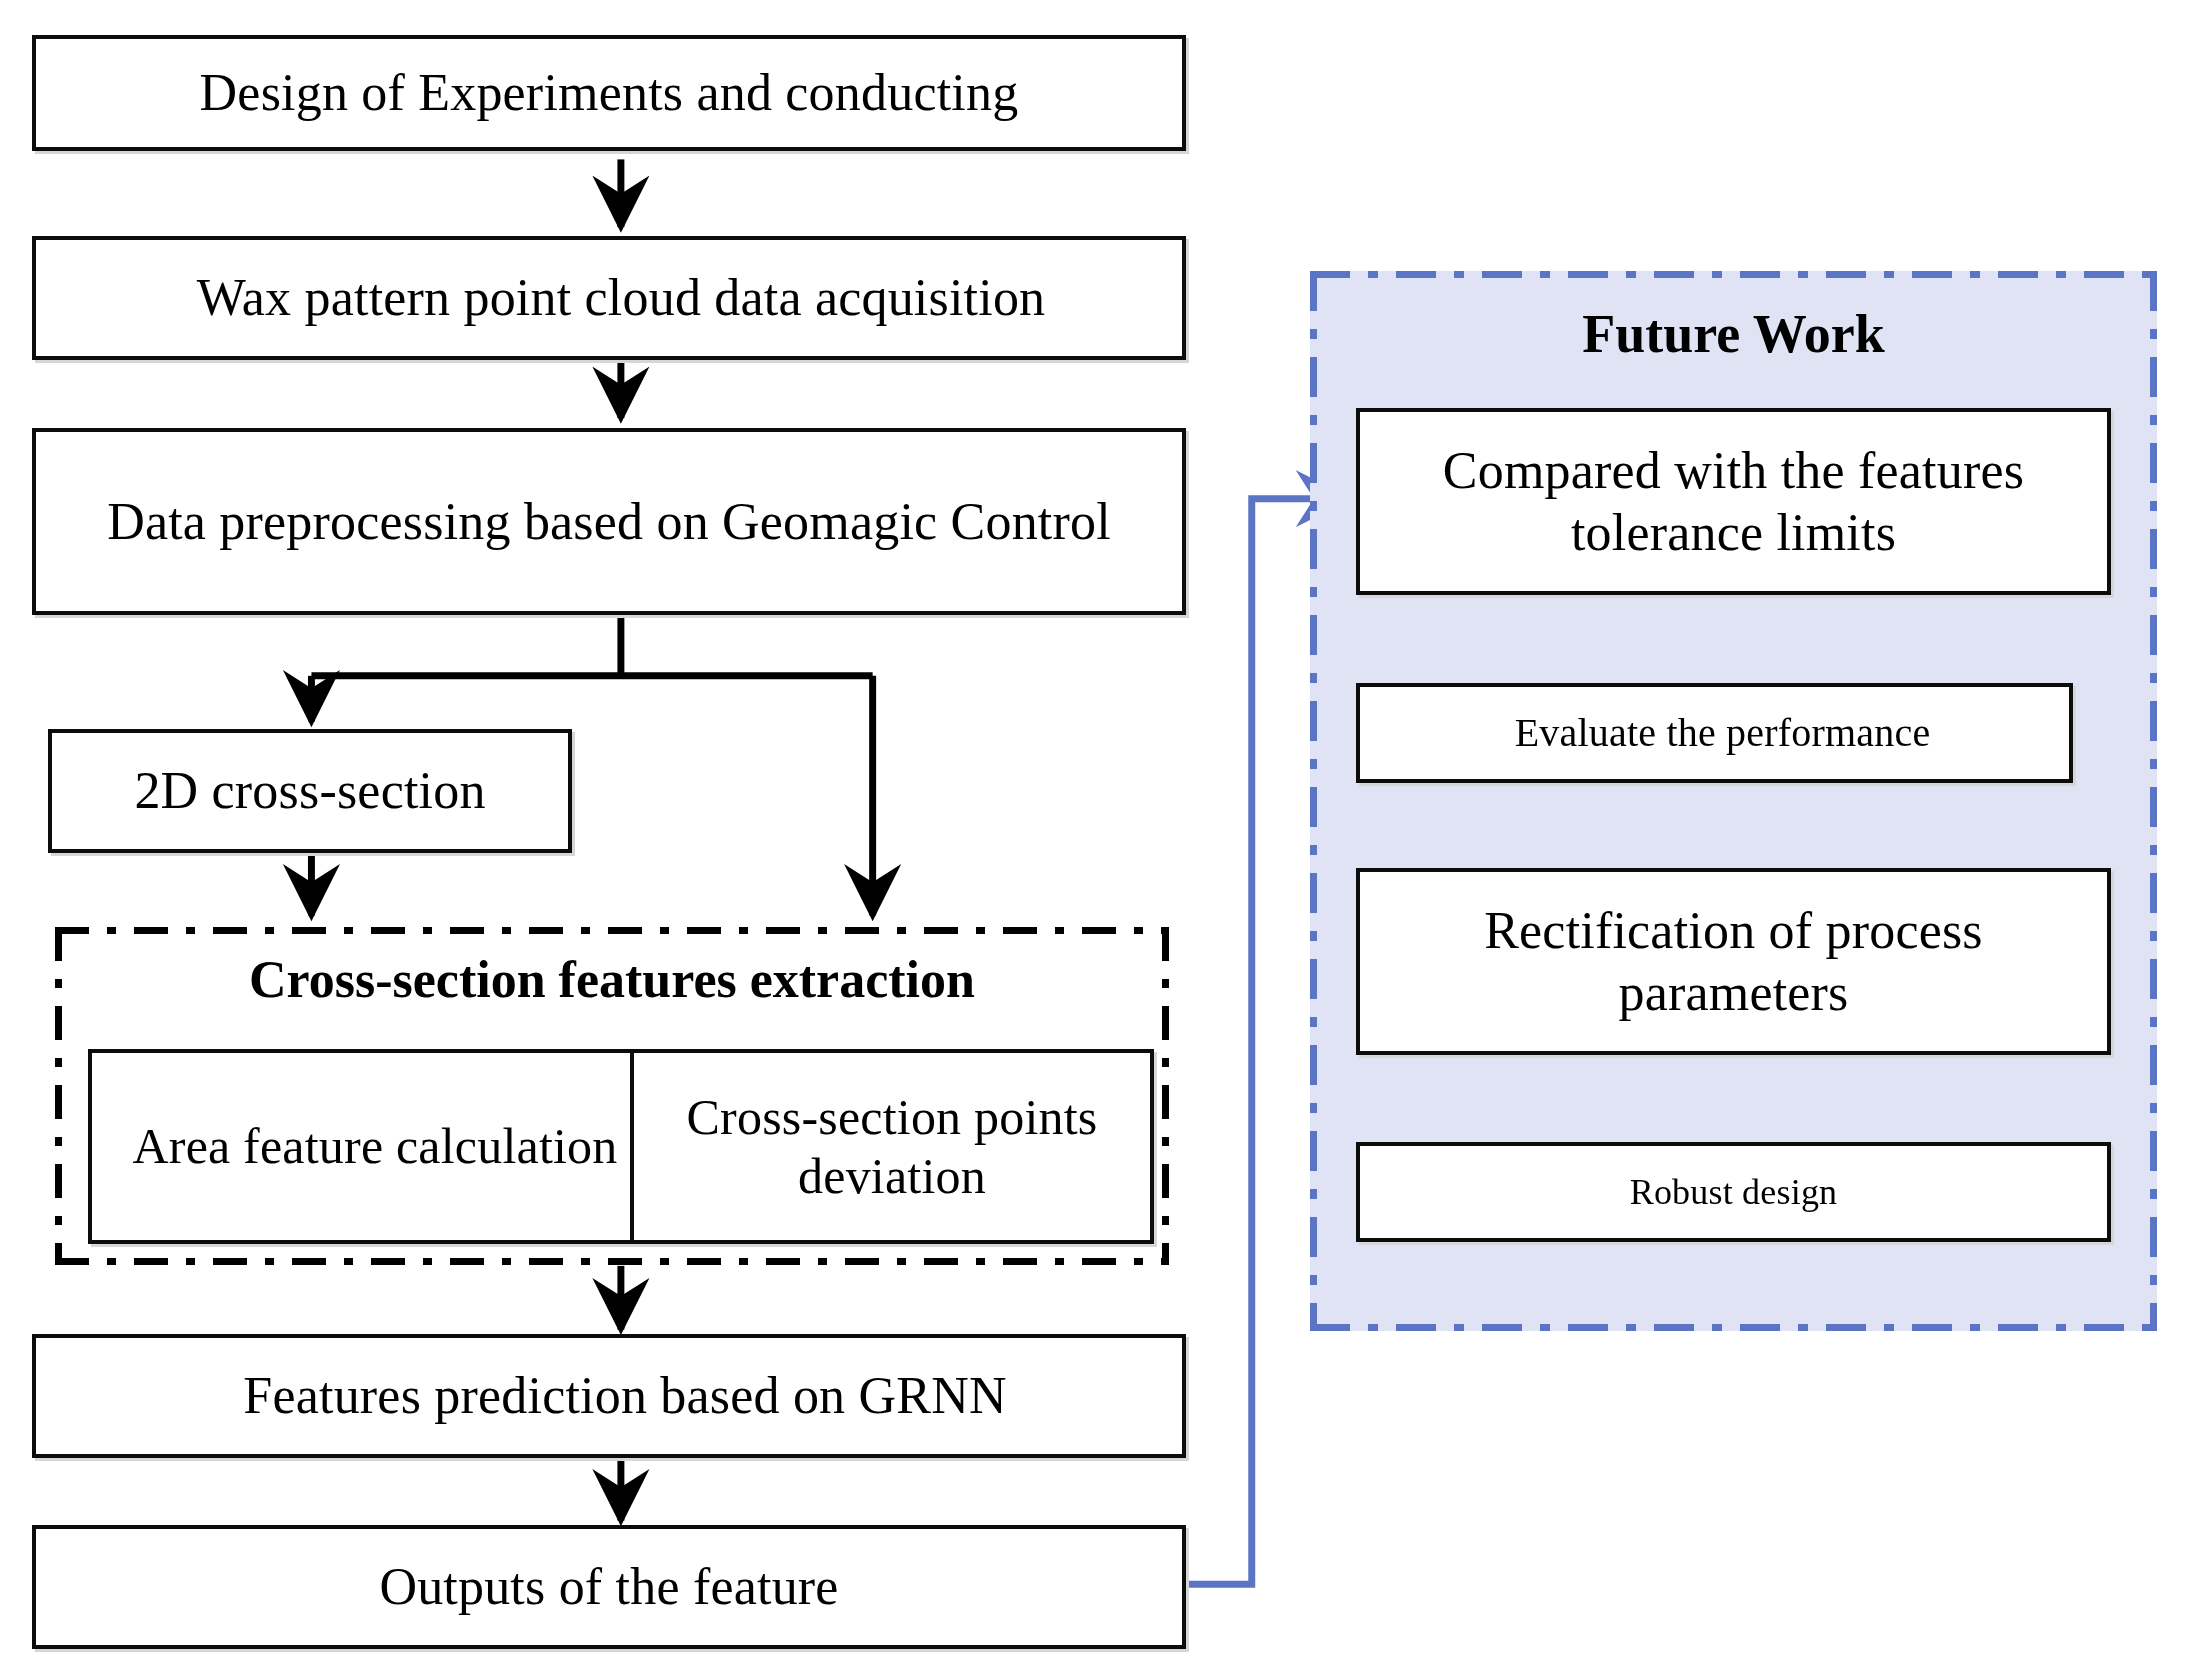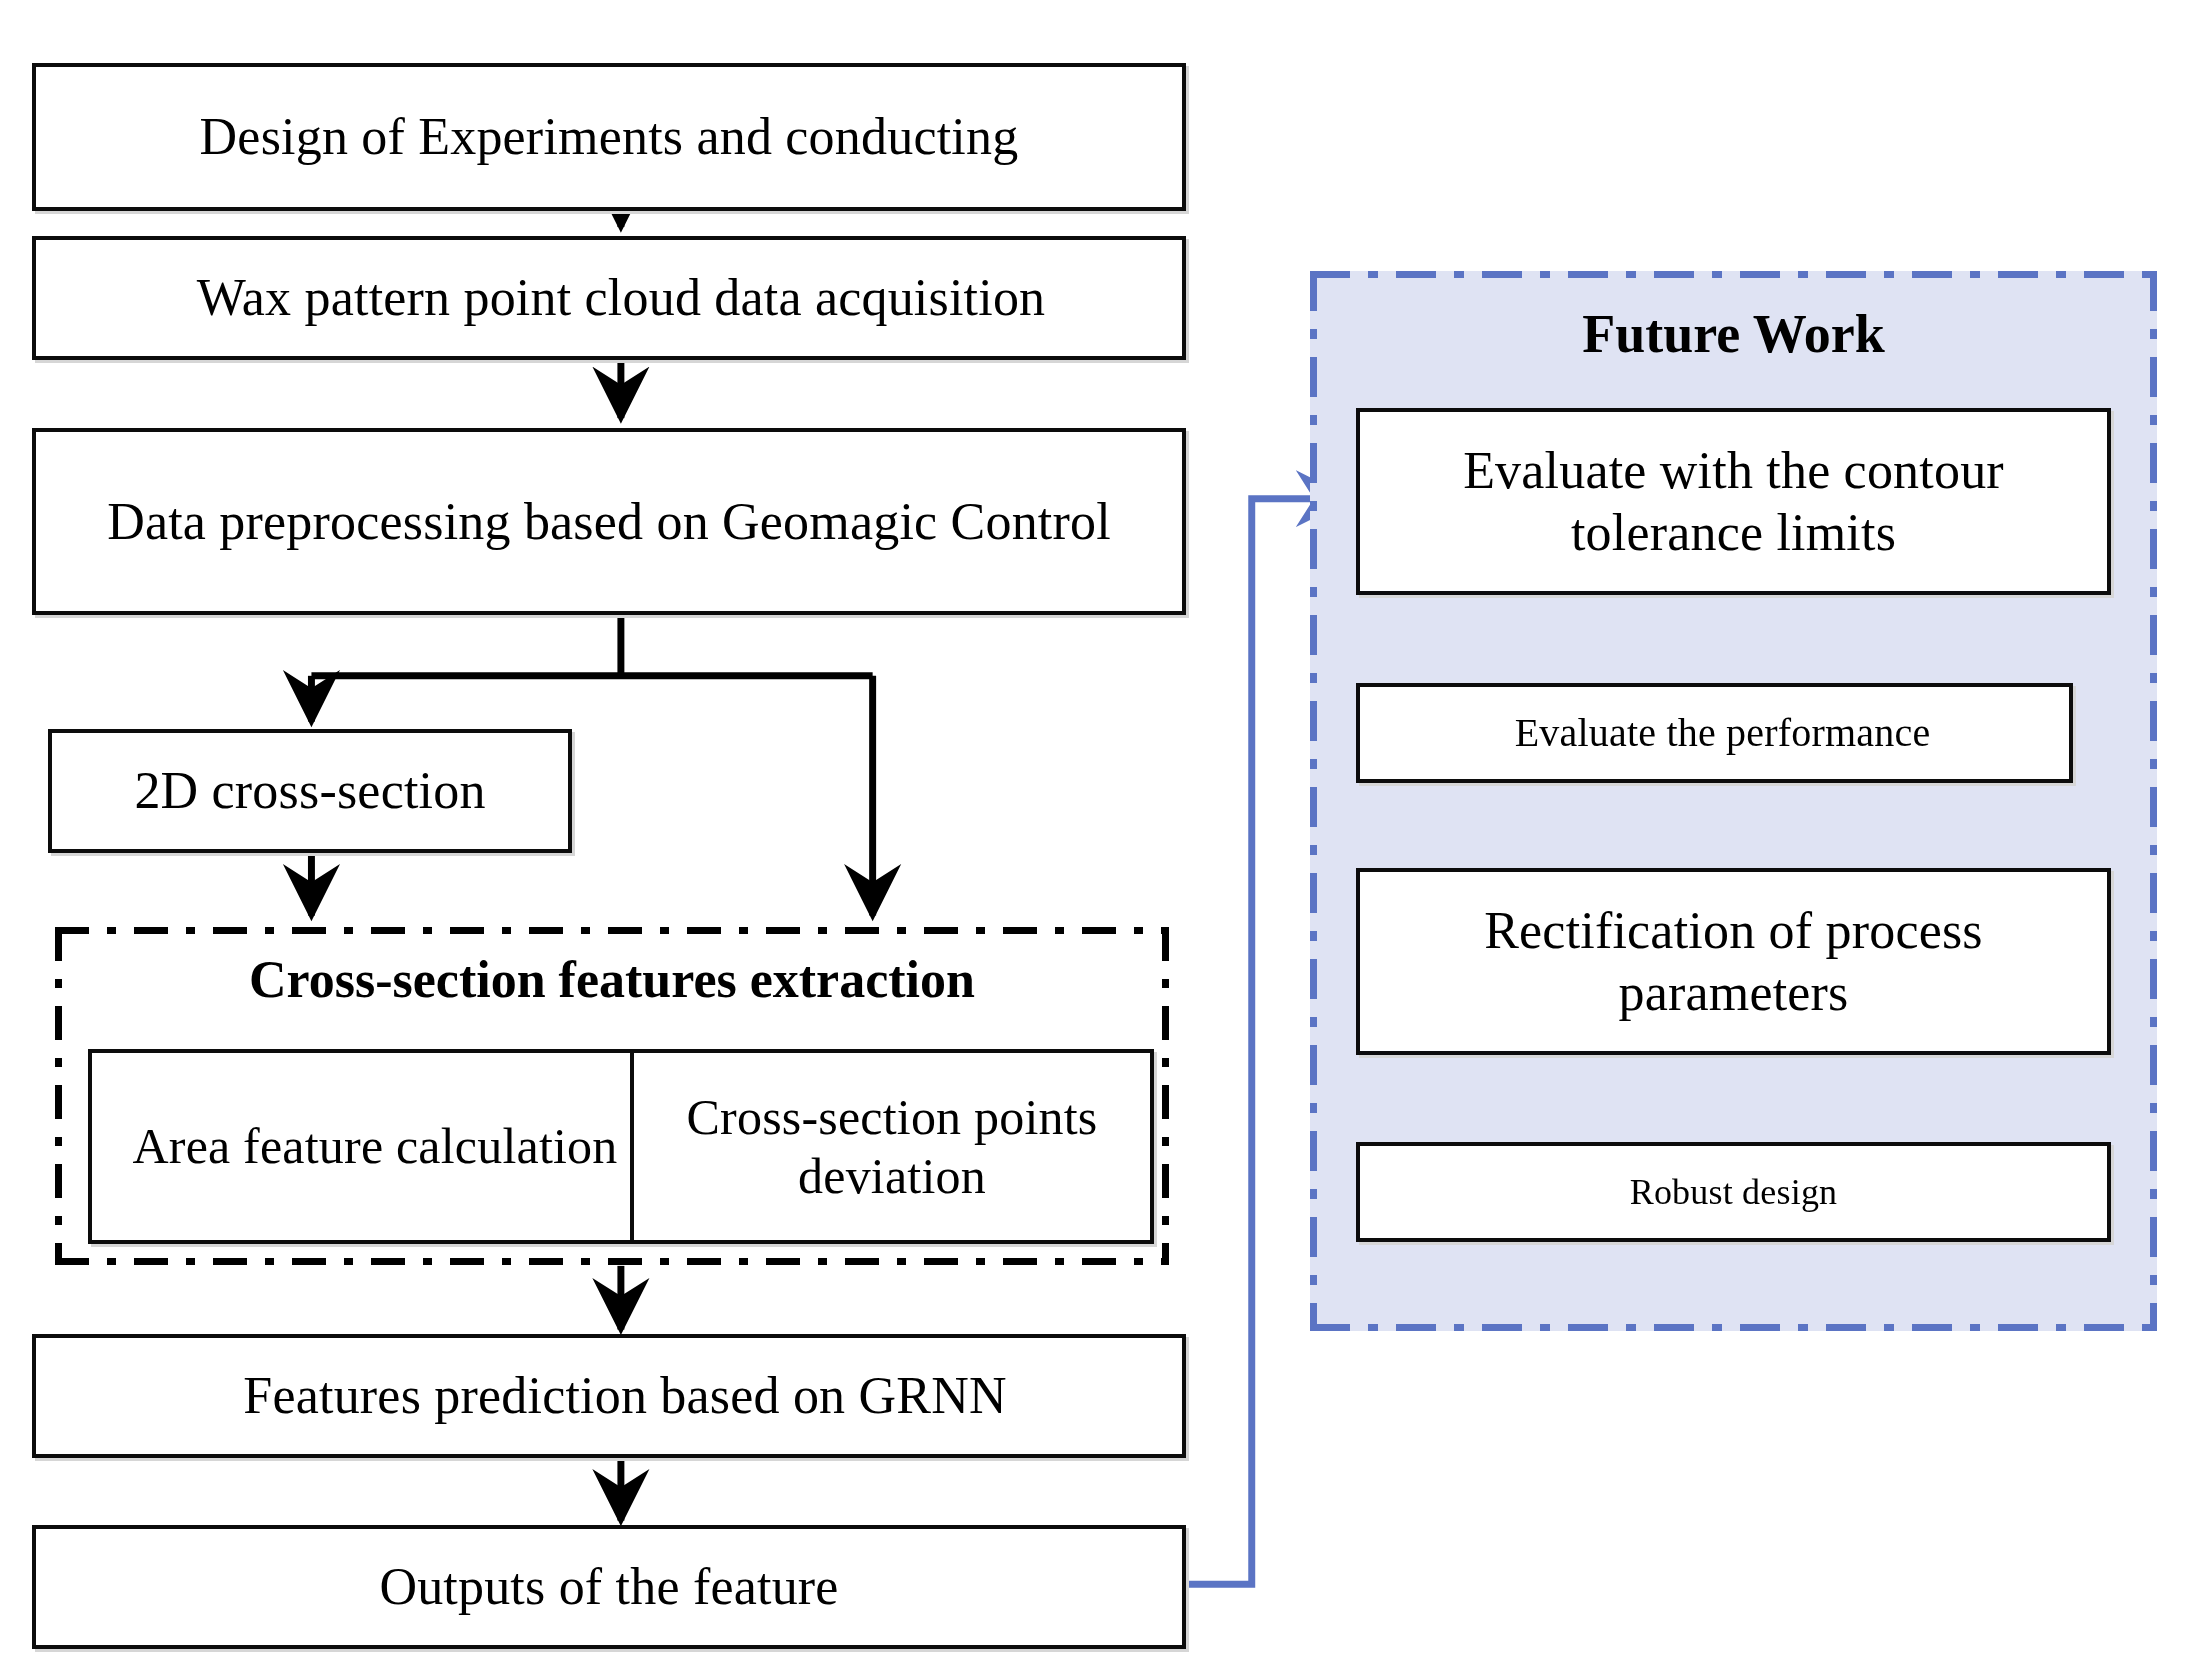--- a/index.html
+++ b/index.html
@@ -147,21 +147,21 @@
     <g stroke="#5b74c4" stroke-width="7" fill="none">
 
       <path d="M1192,1592 L1258,1592 L1258,501 L1354,501" marker-end="url(#ah-blue)"></path>
 
       <line x1="1742" y1="598" x2="1742" y2="682" marker-end="url(#ah-blue)"></line>
       <line x1="1742" y1="780" x2="1742" y2="866" marker-end="url(#ah-blue)"></line>
       <line x1="1742" y1="1058" x2="1742" y2="1142" marker-end="url(#ah-blue)"></line>
     </g>
   </svg>
 
-  <div class="pbox main-box" style="left:32px; top:35px; width:1154px; height:148px;margin-top:28px;">
+  <div class="pbox main-box" style="left:32px; top:35px; width:1154px; height:116px;">
     <span class="txt">Design of Experiments and conducting</span>
   </div>
 
   <div class="pbox main-box" style="left:32px; top:236px; width:1154px; height:124px;padding-left:24px;">
     <span class="txt">Wax pattern  point cloud data acquisition</span>
   </div>
 
   <div class="pbox main-box" style="left:32px; top:428px; width:1154px; height:187px;">
     <span class="txt">Data preprocessing based on  Geomagic Control</span>
   </div>
@@ -190,21 +190,21 @@
     <span class="txt">Outputs of the feature</span>
   </div>
 
   <div class="future-panel" style="left:1310px; top:271px; width:847px; height:1060px;">
     <div class="fp-border"></div>
   </div>
 
   <div class="fw-title" style="left:1310px; top:303px; width:847px;">Future Work</div>
 
   <div class="pbox" style="left:1356px; top:408px; width:755px; height:187px; font-size:52px;">
-    <span class="txt">Evaluate with the contour tolerance limits</span>
+    <span class="txt">Compared with the features tolerance limits</span>
   </div>
 
   <div class="pbox" style="left:1356px; top:683px; width:717px; height:100px; font-size:40px;padding-left:16px;">
     <span class="txt">Evaluate the performance</span>
   </div>
 
   <div class="pbox" style="left:1356px; top:868px; width:755px; height:187px; font-size:52px;">
     <span class="txt">Rectification of process parameters</span>
   </div>
 

